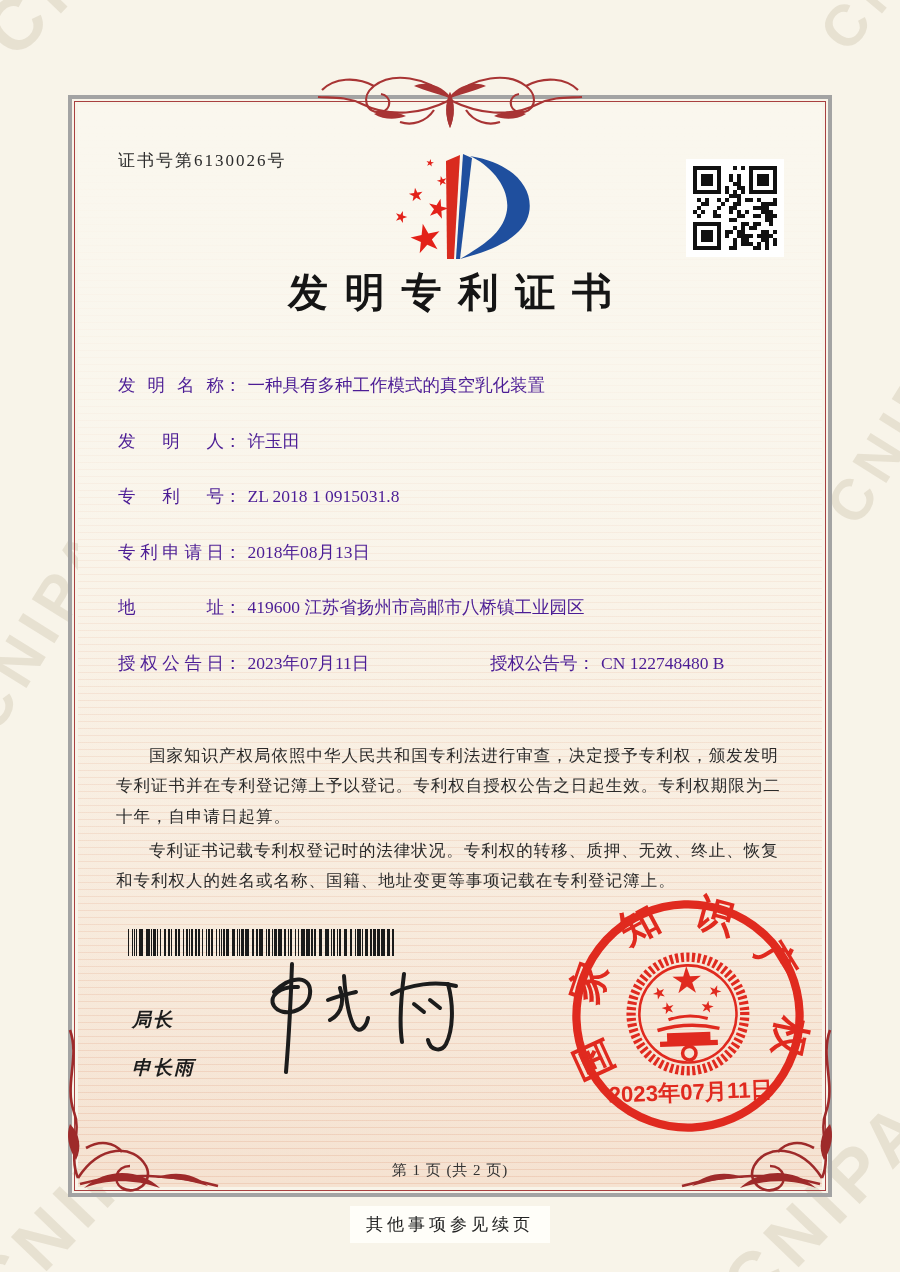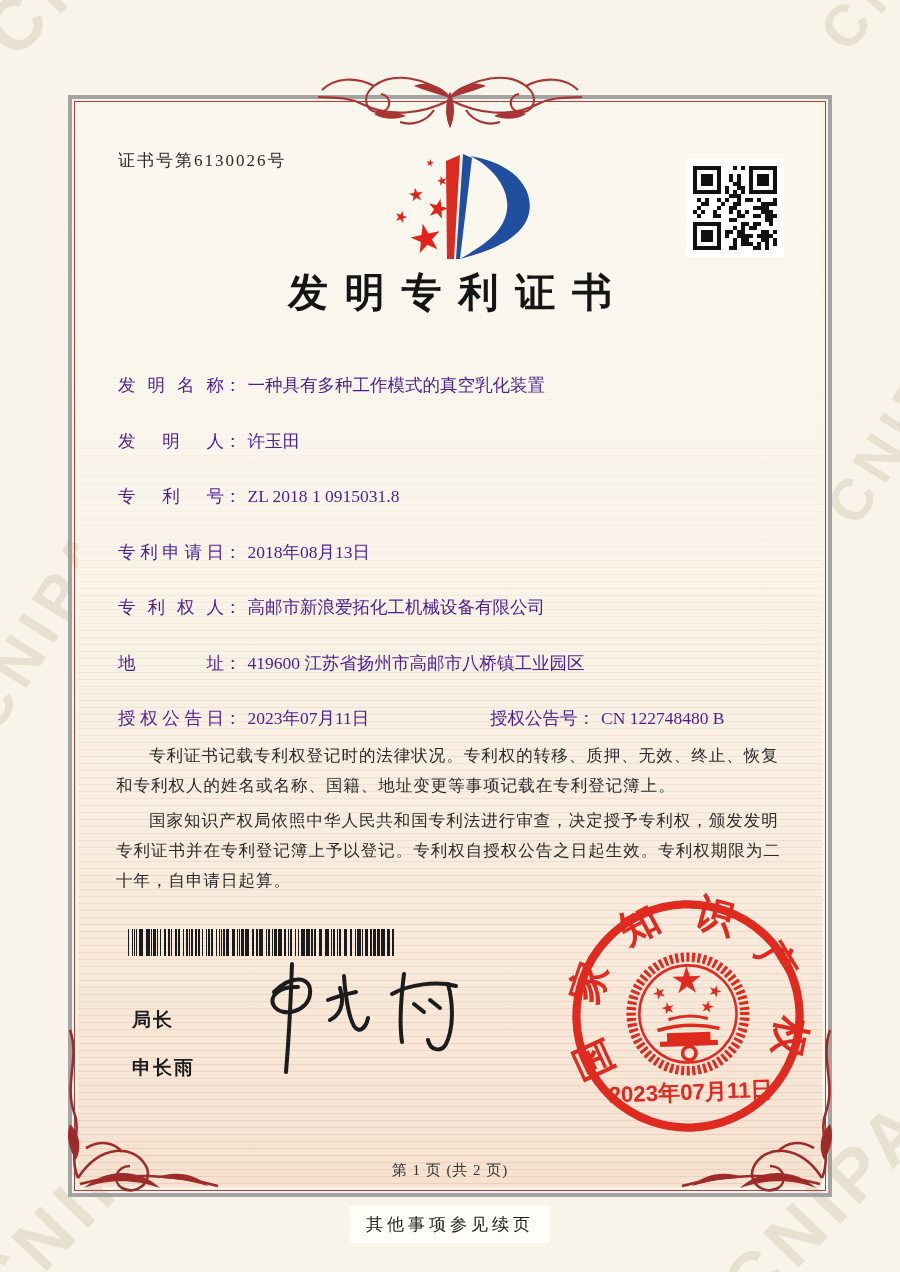--- a/index.html
+++ b/index.html
@@ -53,21 +53,21 @@
   .grant-row { display: flex; gap: 36px; }
   .grant-first { width: 336px; flex: none; }
 
   
   .paras { position: absolute; left: 44px; right: 42px; top: 642px; font-size: 16.5px; line-height: 1.84; color: #2a2a2a; }
   .paras p { margin: 0 0 4px 0; text-indent: 2em; letter-spacing: .06em; }
 
   
   .barcode { position: absolute; left: 56px; top: 830px; width: 272px; height: 27px; }
   .signer { position: absolute; left: 60px; top: 908px; font-family: "Liberation Sans", "DejaVu Sans", sans-serif;
-            font-weight: 700; font-size: 19px; color: #1d1d1d; }
+            font-weight: 700; font-size: 19px; color: #1d1d1d; font-style: italic; }
   .signer div { margin-bottom: 22px; letter-spacing: 2px; }
   .signature { position: absolute; left: 168px; top: 855px; width: 250px; height: 125px; }
 
   .seal { position: absolute; left: 492px; top: 793px; width: 248px; height: 248px; transform: rotate(-2deg); opacity: .96; }
 
   .page-ind { position: absolute; left: 0; right: 0; top: 1062px; text-align: center; font-size: 15px; color: #333; letter-spacing: 1px; }
 
   .note-strip { position: absolute; left: 0; right: 0; top: 1206px; text-align: center; z-index: 2; }
   .note-strip span { display: inline-block; background: #fffef9; padding: 7px 16px; font-size: 17px; letter-spacing: 4px; color: #222; }
 </style>
@@ -246,38 +246,35 @@
         <div class="field-row">
           <span class="flabel">发明人</span><span class="fcolon">：</span><span>许玉田</span>
         </div>
         <div class="field-row">
           <span class="flabel">专利号</span><span class="fcolon">：</span><span>ZL 2018 1 0915031.8</span>
         </div>
         <div class="field-row">
           <span class="flabel">专利申请日</span><span class="fcolon">：</span><span>2018年08月13日</span>
         </div>
         <div class="field-row">
-          <span class="flabel">专利权人</span><span class="fcolon">：</span><span>高邮市新浪爱拓化工机械设备有限公司</span>
-        </div>
-        <div class="field-row">
           <span class="flabel">地址</span><span class="fcolon">：</span><span>419600 江苏省扬州市高邮市八桥镇工业园区</span>
         </div>
         <div class="field-row grant-row">
           <span class="grant-first">
             <span class="flabel">授权公告日</span><span class="fcolon">：</span><span>2023年07月11日</span>
           </span>
           <span>
             <span>授权公告号</span><span class="fcolon">：</span><span>CN 122748480 B</span>
           </span>
         </div>
       </div>
 
       <div class="paras">
+        <p>国家知识产权局依照中华人民共和国专利法进行审查，决定授予专利权，颁发发明专利证书并在专利登记簿上予以登记。专利权自授权公告之日起生效。专利权期限为二十年，自申请日起算。</p>
         <p>专利证书记载专利权登记时的法律状况。专利权的转移、质押、无效、终止、恢复和专利权人的姓名或名称、国籍、地址变更等事项记载在专利登记簿上。</p>
-        <p>国家知识产权局依照中华人民共和国专利法进行审查，决定授予专利权，颁发发明专利证书并在专利登记簿上予以登记。专利权自授权公告之日起生效。专利权期限为二十年，自申请日起算。</p>
       </div>
 
       <div class="barcode"><svg width="272" height="27" viewBox="0 0 272 27" fill="#1a1a1a">
             <rect x="0" y="0" width="1" height="27"></rect>
             <rect x="4" y="0" width="1" height="27"></rect>
             <rect x="6" y="0" width="1" height="27"></rect>
             <rect x="8" y="0" width="1" height="27"></rect>
             <rect x="11" y="0" width="4" height="27"></rect>
             <rect x="18" y="0" width="4" height="27"></rect>
             <rect x="23" y="0" width="1" height="27"></rect>

